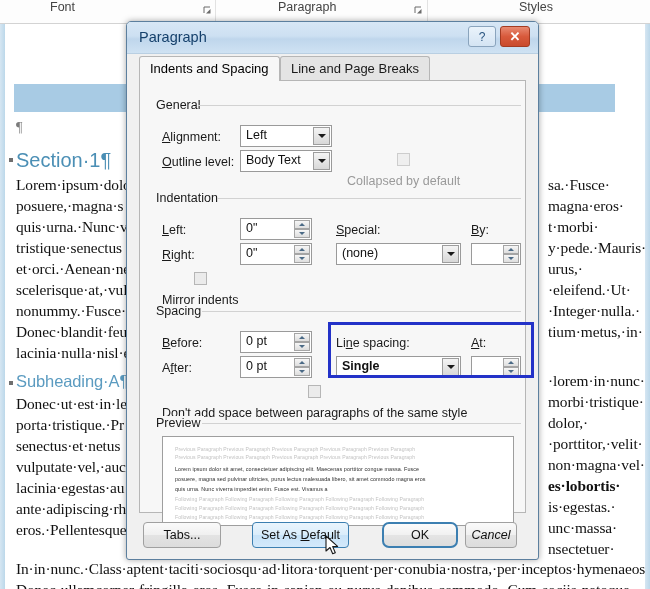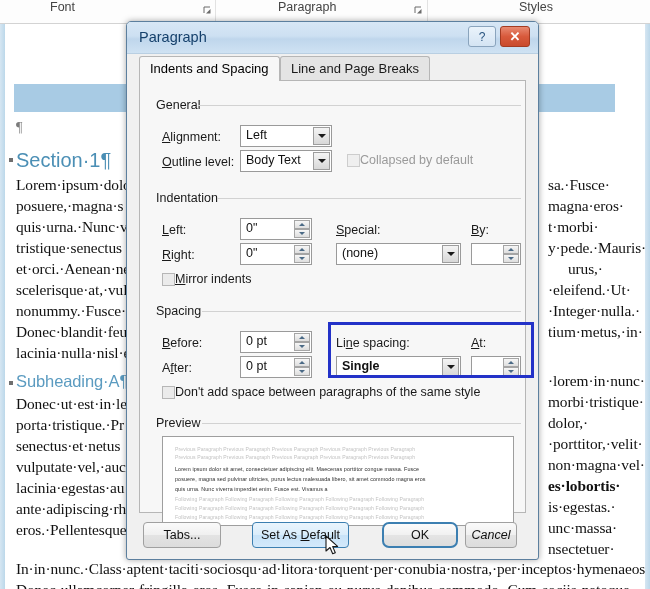--- a/index.html
+++ b/index.html
@@ -96,21 +96,21 @@
   .spin .btns { position:absolute; right:1px; top:1px; width:16px; height:18px;
                 display:flex; flex-direction:column; }
   .spin .btns span { flex:1; background:linear-gradient(to bottom,#f6f6f6,#dedede);
                      border:1px solid #a5a5a5; display:flex; align-items:center; justify-content:center; }
   .spin .btns span i { display:block; width:0;height:0;
                        border-left:3px solid transparent;border-right:3px solid transparent; }
   .spin .btns .up i { border-bottom:3px solid #4b6a86; }
   .spin .btns .dn i { border-top:3px solid #4b6a86; }
 
   
-  .chk { position:absolute; display:flex; align-items:center; gap:0; }
+  .chk { position:absolute; display:flex; align-items:center; gap:8px;flex-direction:column; }
   .chk .box { width:13px; height:13px; background:#ebebeb; border:1px solid #b6b6b6; }
   .chk.dis .box { background:#efefef; border-color:#cdcdcd; }
   .chk .txt { font-size:12.5px; color:#1a1a1a; white-space:nowrap; }
   .chk.dis .txt { color:#9a9a9a; }
 
   
   #hl-rect { position:absolute; border:3px solid #2332c8; pointer-events:none; }
 
   
   .preview-box { position:absolute; background:#fff; border:1px solid #9e9e9e; overflow:hidden; }
@@ -188,21 +188,21 @@
     <div class="doc-line" style="left:16px; top:476px;">ante·adipiscing·rh</div>
     <div class="doc-line" style="left:16px; top:497px;">eros.·Pellentesque</div>
 
     <div class="doc-line" style="left:16px; top:536px;">In·in·nunc.·Class·aptent·taciti·sociosqu·ad·litora·torquent·per·conubia·nostra,·per·inceptos·hymenaeos.·</div>
     <div class="doc-line" style="left:16px; top:557px;">Donec·ullamcorper·fringilla·eros.·Fusce·in·sapien·eu·purus·dapibus·commodo.·Cum·sociis·natoque·</div>
 
     <div class="doc-line" style="left:548px; top:152px;">sa.·Fusce·</div>
     <div class="doc-line" style="left:548px; top:173px;">magna·eros·</div>
     <div class="doc-line" style="left:548px; top:194px;">t·morbi·</div>
     <div class="doc-line" style="left:548px; top:215px;">y·pede.·Mauris·</div>
-    <div class="doc-line" style="left:548px; top:236px;margin-left:20px;">urus,·</div>
+    <div class="doc-line" style="left:548px; top:236px;">urus,·</div>
     <div class="doc-line" style="left:548px; top:257px;">·eleifend.·Ut·</div>
     <div class="doc-line" style="left:548px; top:278px;">·Integer·nulla.·</div>
     <div class="doc-line" style="left:548px; top:299px;">tium·metus,·in·</div>
 
     <div class="doc-line" style="left:548px; top:348px;">·lorem·in·nunc·</div>
     <div class="doc-line" style="left:548px; top:369px;">morbi·tristique·</div>
     <div class="doc-line" style="left:548px; top:390px;">dolor,·</div>
     <div class="doc-line" style="left:548px; top:411px;">·porttitor,·velit·</div>
     <div class="doc-line" style="left:548px; top:432px;">non·magna·vel·</div>
     <div class="doc-line" style="left:548px; top:453px;font-weight:bold;">es·lobortis·</div>

